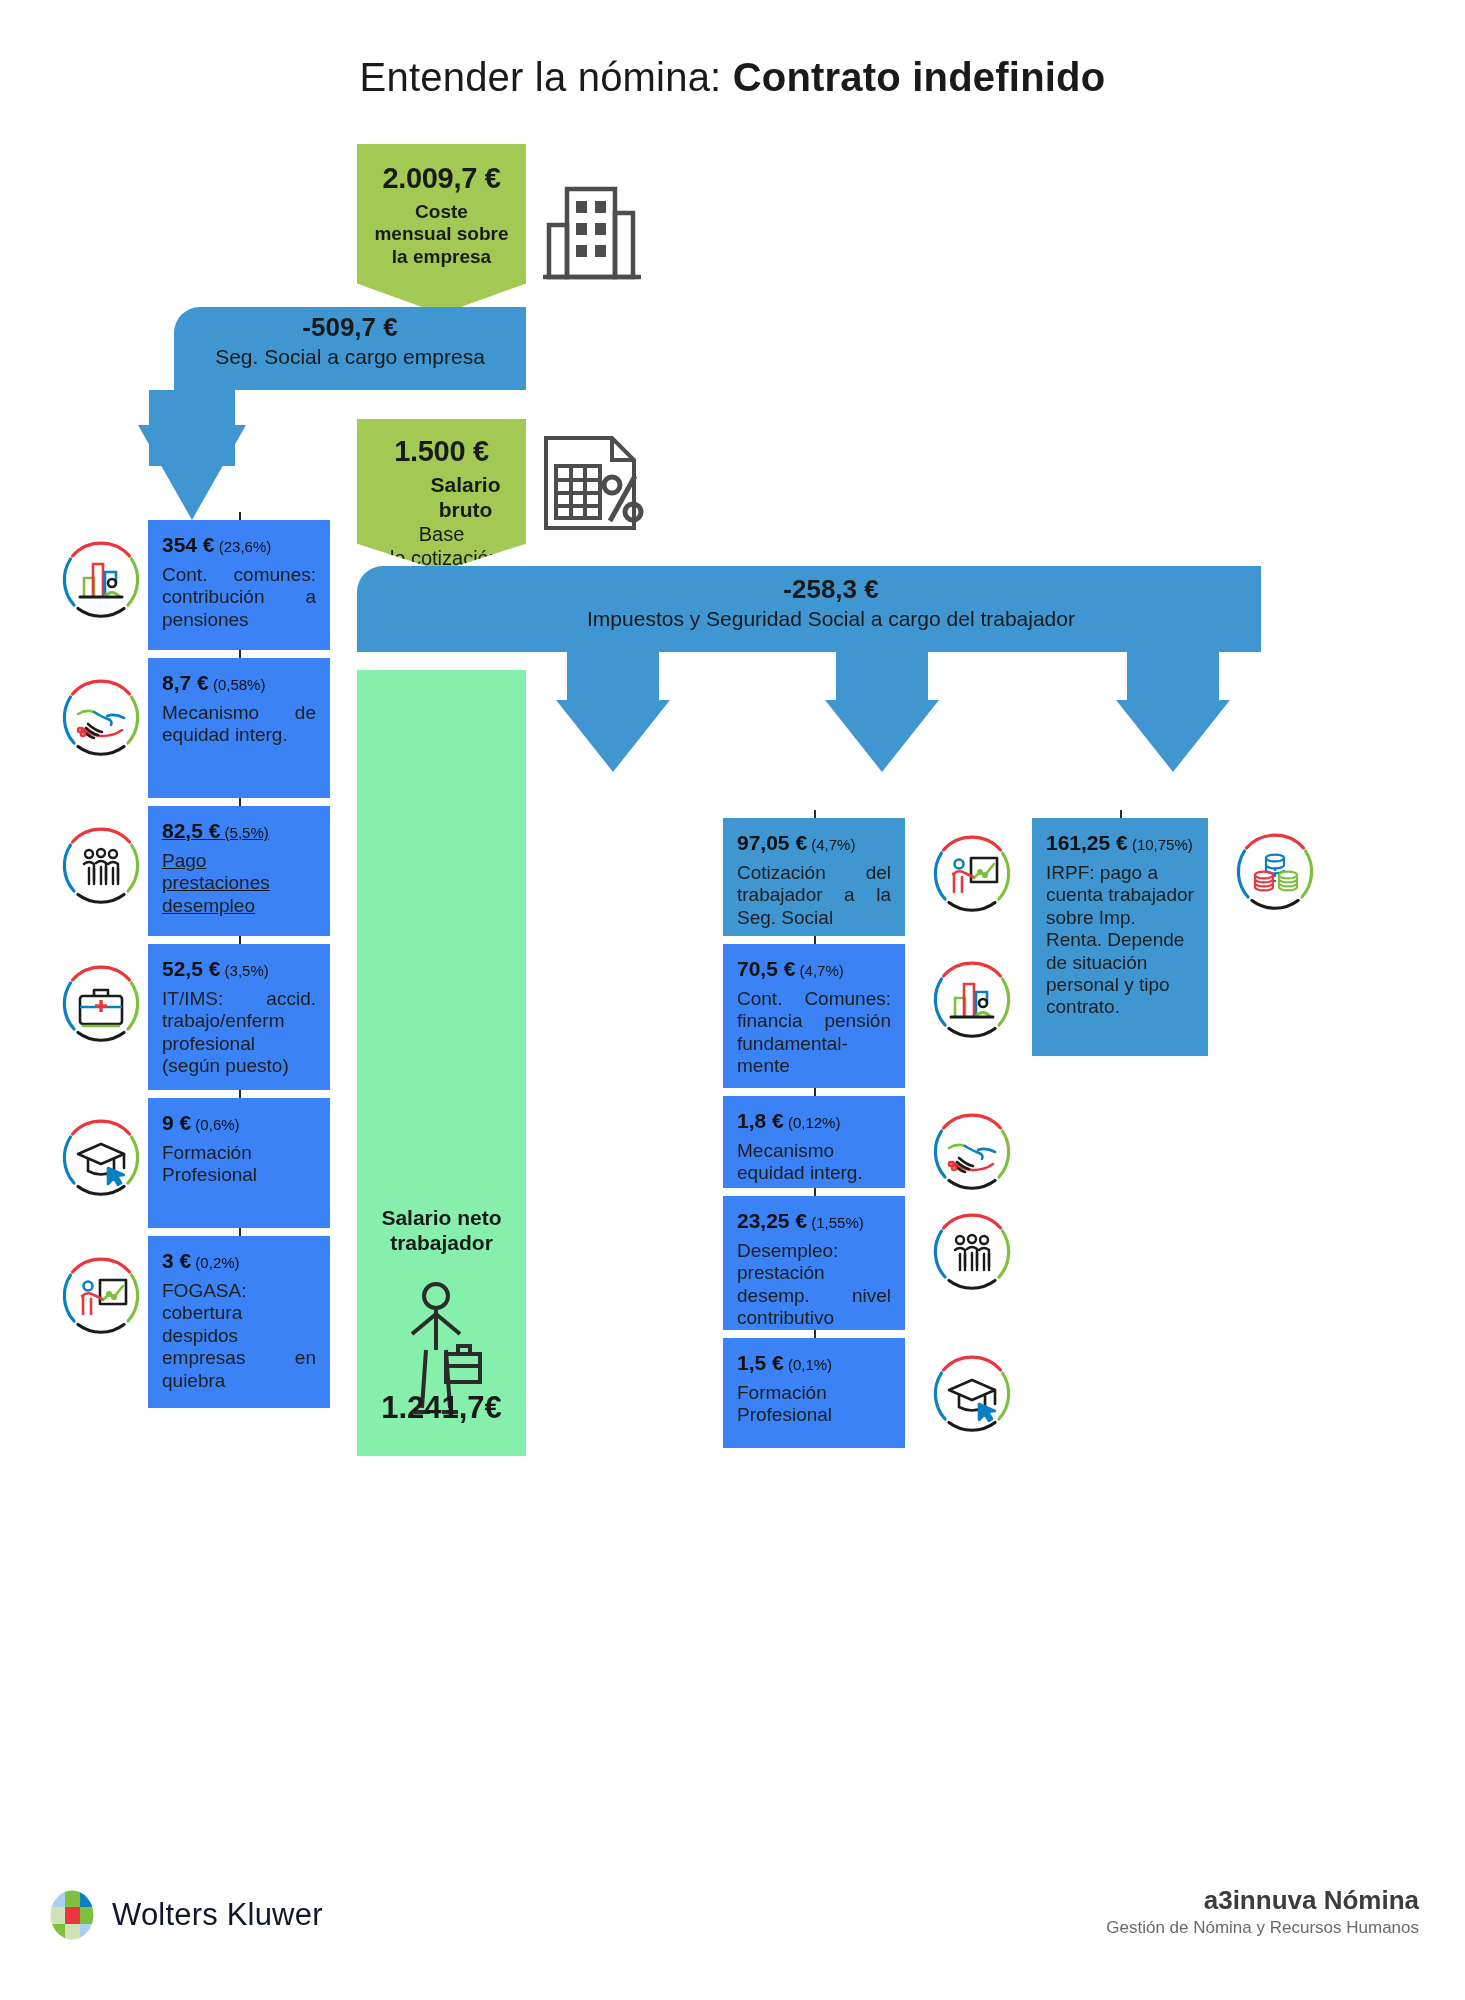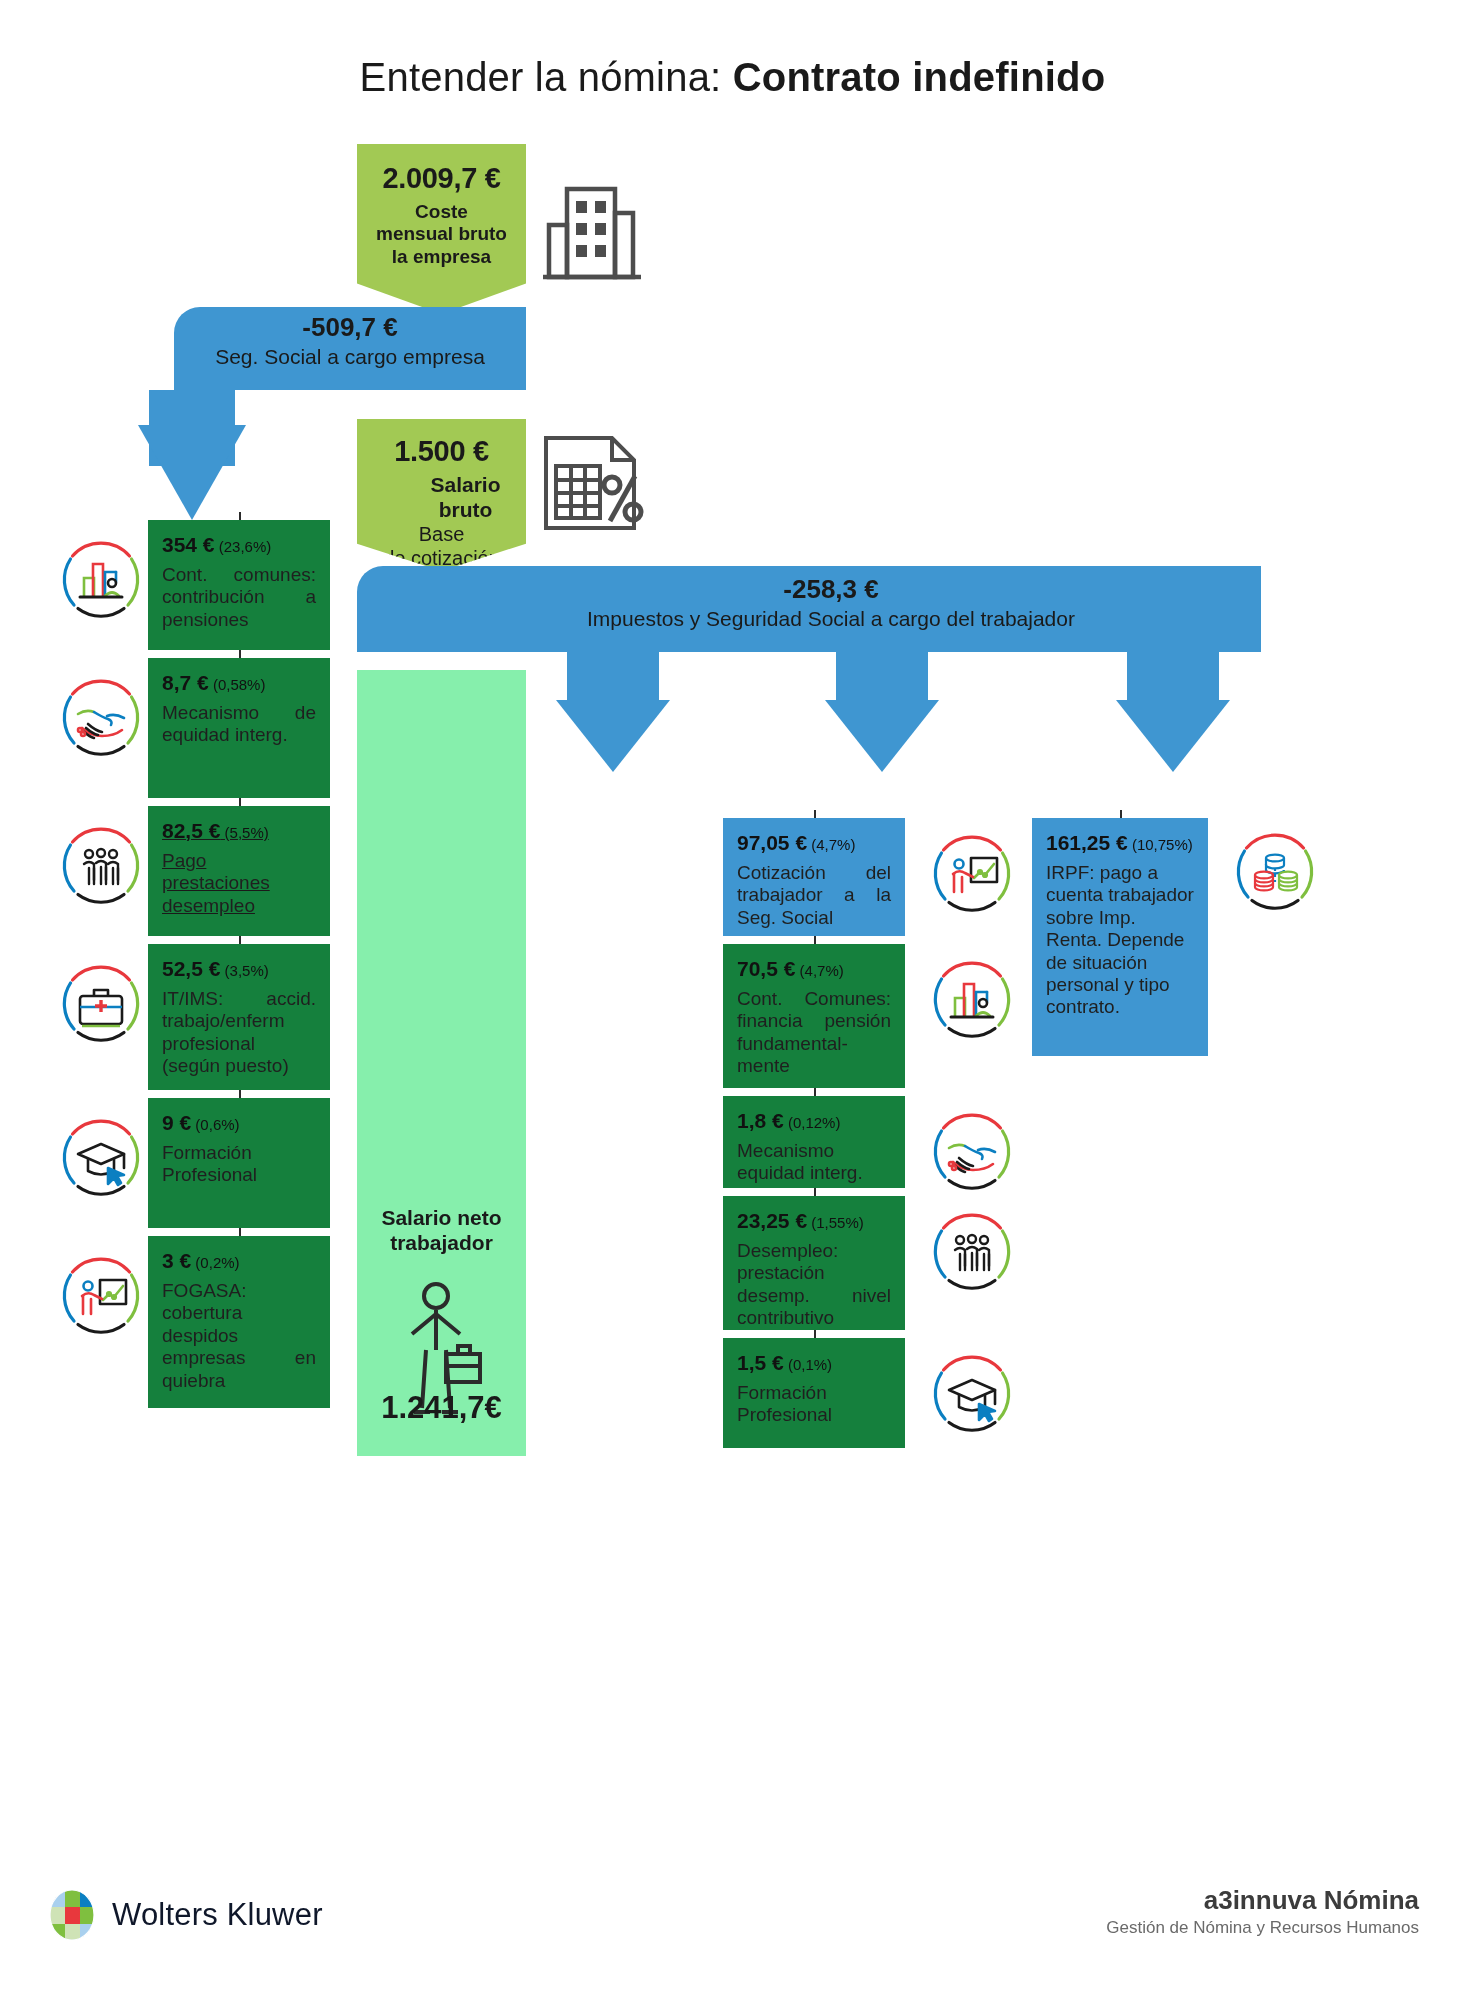--- a/index.html
+++ b/index.html
@@ -78,21 +78,21 @@
   #imp-tip-c   { left: 1116px; top: 700px; width: 114px; height: 72px; }
 
   
   .tick { position: absolute; width: 2px; background: #2b2b2b; }
 
   
   .ibox { position: absolute; padding: 13px 14px 12px 14px; }
   .ibox .amt { font-size: 21px; font-weight: 700; color: #111; display: inline; }
   .ibox .pct { font-size: 15px; font-weight: 400; color: #111; display: inline; }
   .ibox .desc { font-size: 19px; font-weight: 400; color: #1f1f1f; line-height: 1.18; margin-top: 7px; text-align: justify; }
-  .lightblue { background: #15803d; }
+  .lightblue { background: #3b82f6; }
   .midblue { background: #3f96d1; }
 
   
   #neto-box {
     position: absolute; left: 357px; top: 670px; width: 169px; height: 786px;
     background: #86efac;
     text-align: center;
   }
   #neto-label { position: absolute; top: 535px; left: 0; width: 169px;
      font-size: 21px; font-weight: 700; line-height: 1.2; }
@@ -116,21 +116,21 @@
 <div id="stage">
 
   <div id="title">
     <span>Entender la nómina: </span><b>Contrato indefinido</b>
   </div>
 
   <div class="green-pennant" id="cost-box">
     <div class="amount-big">2.009,7 €</div>
     <div class="sub-bold">
       <div>Coste</div>
-      <div>mensual bruto</div>
+      <div>mensual sobre</div>
       <div>la empresa</div>
     </div>
   </div>
 
   <svg style="position:absolute;left:537px;top:177px;" width="110" height="110" viewBox="0 0 110 110">
     <g fill="none" stroke="#4d4d4d" stroke-width="4.5">
       <rect x="30" y="12" width="48" height="88"></rect>
       <rect x="78" y="36" width="18" height="64"></rect>
       <rect x="12" y="48" width="18" height="52"></rect>
       <line x1="6" y1="100" x2="104" y2="100"></line>

